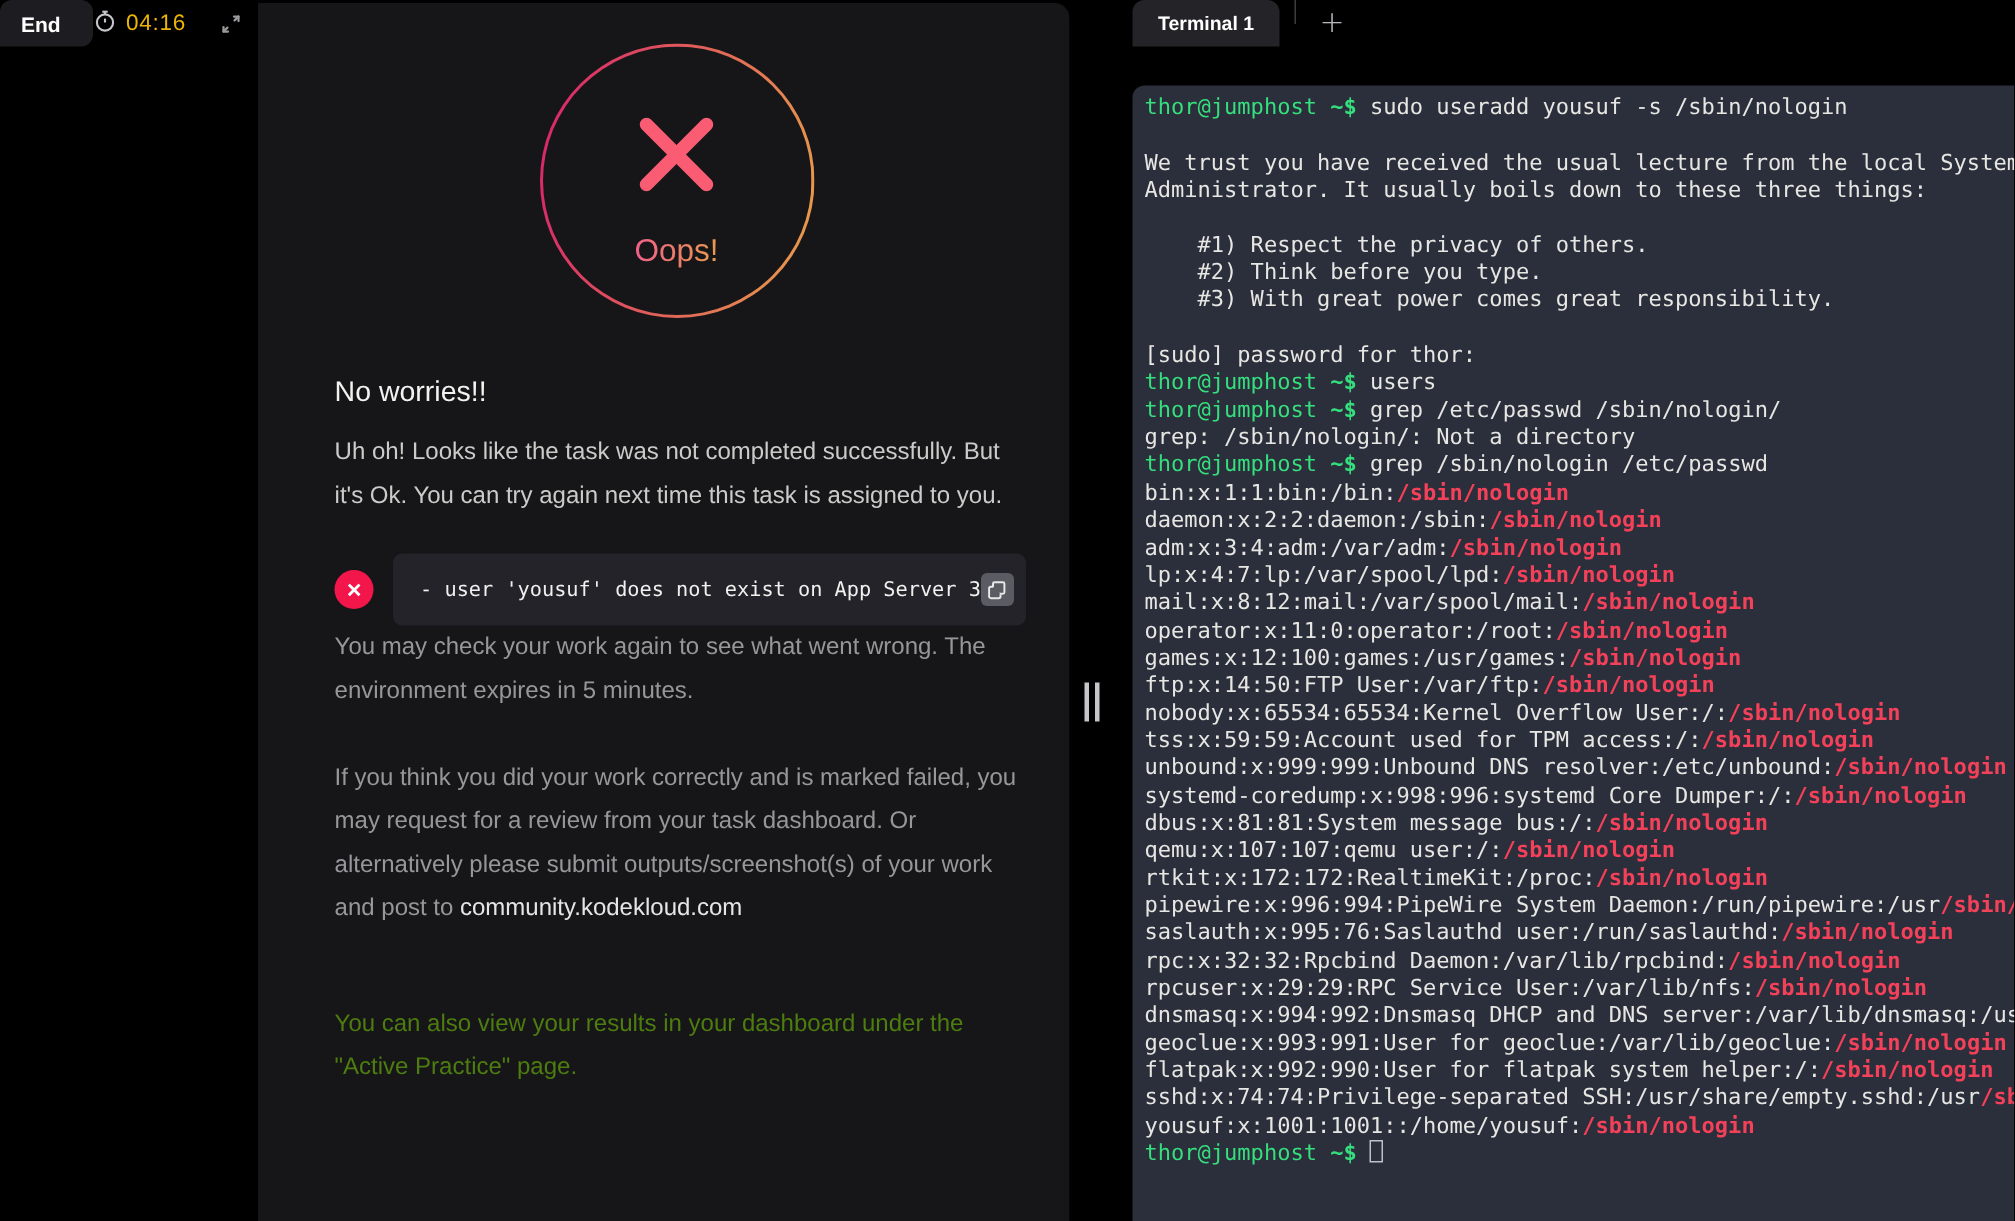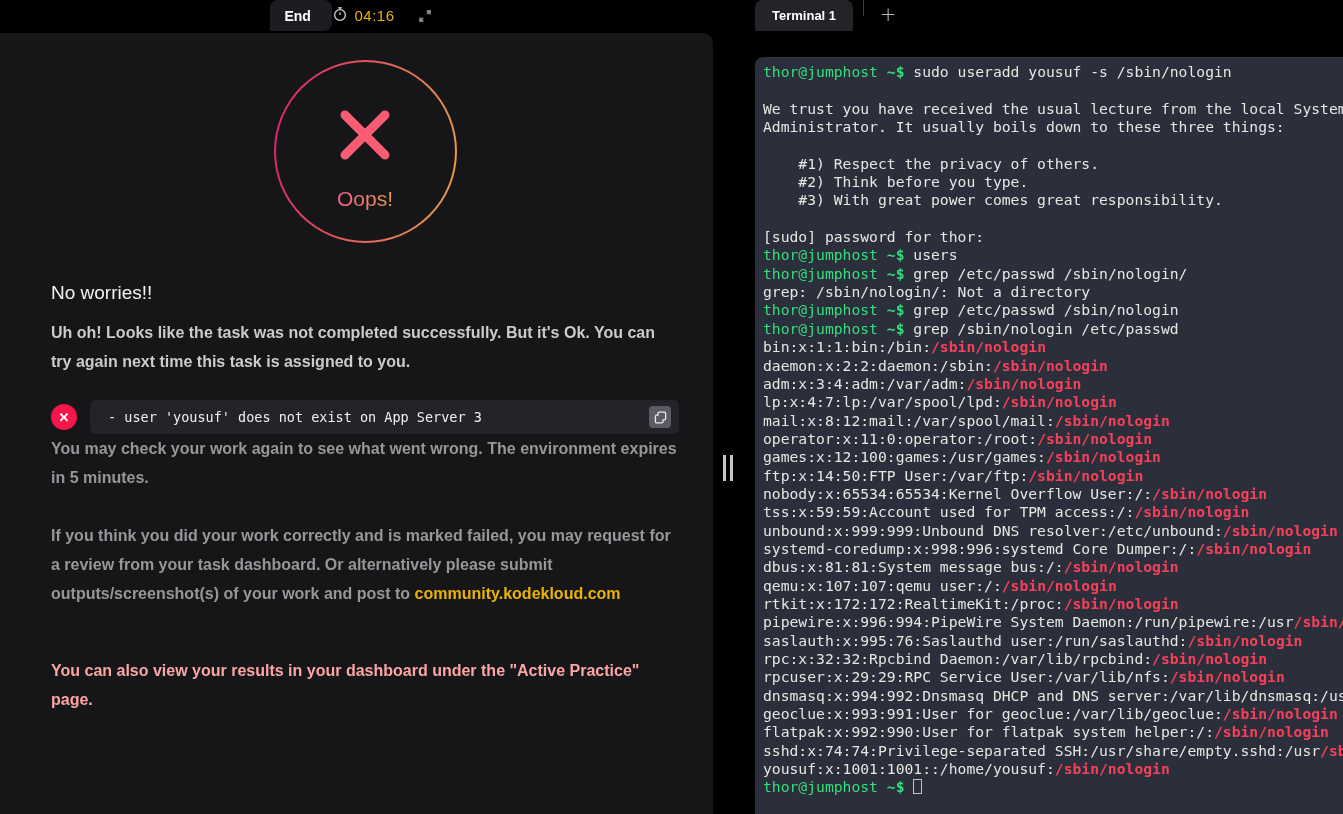--- a/index.html
+++ b/index.html
@@ -3,21 +3,21 @@
 <meta charset="utf-8">
 <style>
   * { margin:0; padding:0; box-sizing:border-box; }
   html,body { background:#000; }
   #stage {
     position:relative; width:1343px; height:814px; overflow:hidden;
     background:#000; font-family:"Liberation Sans", sans-serif;
     display:flex;
   }
   
-  .left-col { width:713px; flex:0 0 713px; display:flex; flex-direction:column;align-items:center; }
+  .left-col { width:713px; flex:0 0 713px; display:flex; flex-direction:row; }
   .left-tabbar { height:31px; display:flex; align-items:center; padding-right:8px; }
   .end-tab {
     height:31px; min-width:62px; background:#1d1d21; color:#fff;
     font-size:14px; font-weight:bold; display:flex; align-items:center;
     padding:0 16px 0 14px; border-radius:8px 8px 8px 0; cursor:pointer;
   }
   .tab-spacer { flex:1; }
   .timer-wrap { display:flex; align-items:center; gap:6px; color:#eab308; font-size:15px; }
   .timer-text { letter-spacing:.5px; }
   .expand-btn { margin-left:22px; margin-right:2px; width:16px; height:16px; cursor:pointer; display:flex; align-items:center; justify-content:center; }
@@ -33,34 +33,34 @@
                linear-gradient(100deg,#d9206b 0%, #e8a04a 100%) border-box;
     margin:0 auto; display:flex; flex-direction:column; align-items:center; justify-content:center;
   }
   .x-mark { margin-top:10px; }
   .oops-label {
     margin-top:16px; font-size:21px;
     background:linear-gradient(90deg,#ef5f88,#e99a4e);
     -webkit-background-clip:text; background-clip:text; color:transparent;
   }
   .nw-heading { margin-top:39px; font-size:19px; color:#f2f2f0; font-weight:400; }
-  .para { font-size:16px; line-height:29px;font-weight:bold; }
+  .para { font-size:16px; line-height:29px; }
   .para-bright { color:#cbcbc9; margin-top:14px; }
   .para-dim { color:#97979a; }
-  .para-last { color:#fca5a5; }
-  .link { color:#eab308; text-decoration:none; cursor:pointer; }
+  .para-last { color:#4d7c0f; }
+  .link { color:#e5e5e5; text-decoration:none; cursor:pointer; }
   
   .error-row { margin-top:24px; display:flex; align-items:center; }
   .error-badge {
     width:26px; height:26px; border-radius:50%; background:#f2164a; flex:0 0 26px;
     display:flex; align-items:center; justify-content:center;
     color:#fff; font-size:13px; font-weight:bold; cursor:pointer;
   }
   .error-box {
-    margin-left:13px; flex:1; height:34px; background:#232329; border-radius:6px;
+    margin-left:13px; flex:1; height:48px; background:#232329; border-radius:6px;
     display:flex; align-items:center; padding:0 8px 0 18px;
   }
   .error-text {
     flex:1; font-family:"DejaVu Sans Mono", monospace; font-size:13.5px; color:#f0f0ee;
     white-space:pre; overflow:hidden;
   }
   .copy-btn {
     width:22px; height:22px; border-radius:4px; background:#5b5b63; border:none;
     display:flex; align-items:center; justify-content:center; cursor:pointer;
   }
@@ -192,21 +192,20 @@
           <div class="tline"><span class="seg-p">Administrator. It usually boils down to these three things:</span></div>
           <div class="tline">&nbsp;</div>
           <div class="tline"><span class="seg-p">    #1) Respect the privacy of others.</span></div>
           <div class="tline"><span class="seg-p">    #2) Think before you type.</span></div>
           <div class="tline"><span class="seg-p">    #3) With great power comes great responsibility.</span></div>
           <div class="tline">&nbsp;</div>
           <div class="tline"><span class="seg-p">[sudo] password for thor:</span></div>
           <div class="tline"><span class="seg-g">thor@jumphost</span><span class="seg-p"> </span><span class="seg-gb">~$</span><span class="seg-p"> users</span></div>
           <div class="tline"><span class="seg-g">thor@jumphost</span><span class="seg-p"> </span><span class="seg-gb">~$</span><span class="seg-p"> grep /etc/passwd /sbin/nologin/</span></div>
           <div class="tline"><span class="seg-p">grep: /sbin/nologin/: Not a directory</span></div>
-          <div class="tline"><span class="seg-g">thor@jumphost</span><span class="seg-p"> </span><span class="seg-gb">~$</span><span class="seg-p"> grep /etc/passwd /sbin/nologin</span></div>
           <div class="tline"><span class="seg-g">thor@jumphost</span><span class="seg-p"> </span><span class="seg-gb">~$</span><span class="seg-p"> grep /sbin/nologin /etc/passwd</span></div>
           <div class="tline"><span class="seg-p">bin:x:1:1:bin:/bin:</span><span class="seg-r">/sbin/nologin</span></div>
           <div class="tline"><span class="seg-p">daemon:x:2:2:daemon:/sbin:</span><span class="seg-r">/sbin/nologin</span></div>
           <div class="tline"><span class="seg-p">adm:x:3:4:adm:/var/adm:</span><span class="seg-r">/sbin/nologin</span></div>
           <div class="tline"><span class="seg-p">lp:x:4:7:lp:/var/spool/lpd:</span><span class="seg-r">/sbin/nologin</span></div>
           <div class="tline"><span class="seg-p">mail:x:8:12:mail:/var/spool/mail:</span><span class="seg-r">/sbin/nologin</span></div>
           <div class="tline"><span class="seg-p">operator:x:11:0:operator:/root:</span><span class="seg-r">/sbin/nologin</span></div>
           <div class="tline"><span class="seg-p">games:x:12:100:games:/usr/games:</span><span class="seg-r">/sbin/nologin</span></div>
           <div class="tline"><span class="seg-p">ftp:x:14:50:FTP User:/var/ftp:</span><span class="seg-r">/sbin/nologin</span></div>
           <div class="tline"><span class="seg-p">nobody:x:65534:65534:Kernel Overflow User:/:</span><span class="seg-r">/sbin/nologin</span></div>

